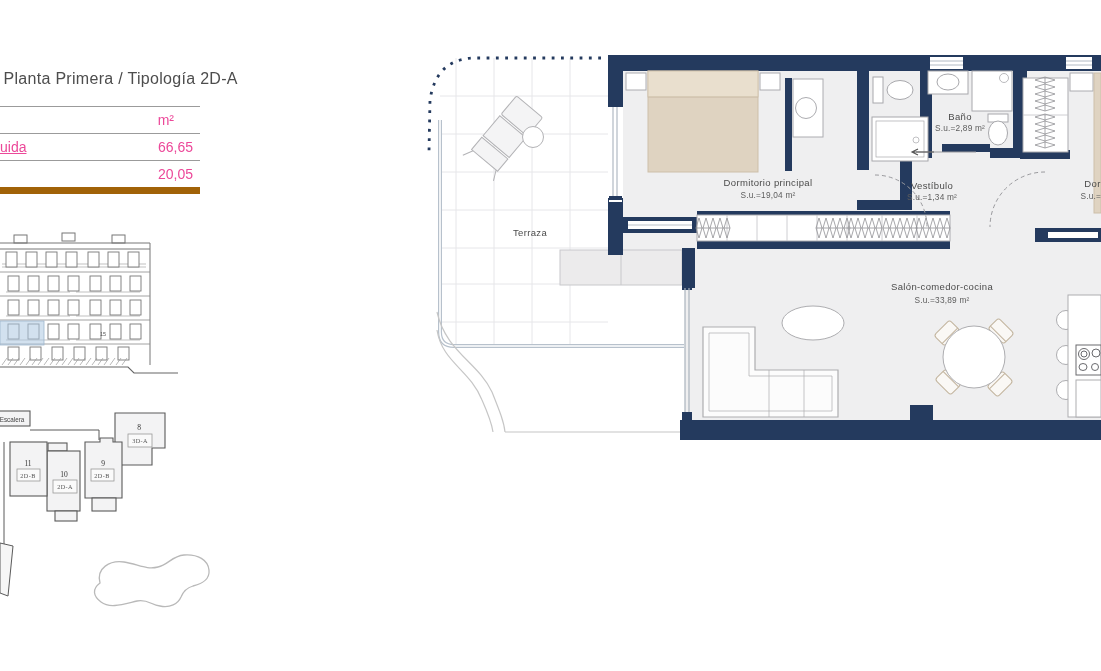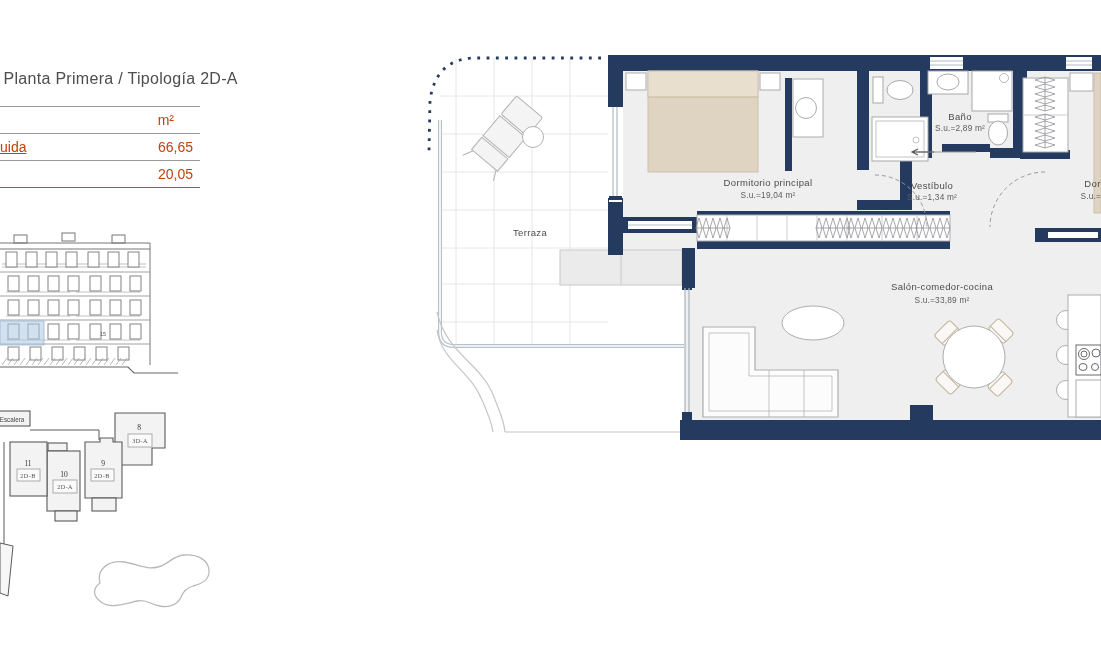--- a/index.html
+++ b/index.html
@@ -1,23 +1,23 @@
 <!DOCTYPE html>
 <html><head>
 <meta charset="utf-8">
 <style>
   html,body{margin:0;padding:0;background:#fff;}
   #page{position:relative;width:1101px;height:671px;overflow:hidden;background:#fff;
         font-family:"Liberation Sans",sans-serif;color:#4b4b4b;}
   .abs{position:absolute;}
   
   #title{left:-6px;top:70px;font-size:16px;letter-spacing:.3px;color:#4d4d4d;white-space:nowrap;}
-  #area-table{left:0;top:106px;width:200px;font-size:14px;color:#c2410c;}
+  #area-table{left:0;top:106px;width:200px;font-size:14px;color:#ec4899;}
   #area-table .row{display:flex;align-items:center;height:26px;border-top:1px solid #9b9b9b;}
-  #area-table .row.last{border-bottom:1px solid #a16207;}
+  #area-table .row.last{border-bottom:7px solid #a16207;}
   #area-table .lbl{flex:1;white-space:nowrap;overflow:hidden;text-decoration:underline;}
   #area-table .val{width:86px;text-align:right;padding-right:7px;}
   #area-table .hdr .val{padding-right:26px;}
   
   text{font-family:"Liberation Sans",sans-serif;}
   .rname{font-size:9.5px;fill:#4b4b4b;letter-spacing:.35px;}
   .rarea{font-size:8.3px;fill:#5d5d5d;letter-spacing:.2px;}
   .serif{font-family:"Liberation Serif",serif;}
   .unum{font-size:7.5px;fill:#333;}
   .utype{font-size:6.2px;fill:#555;letter-spacing:.4px;}

